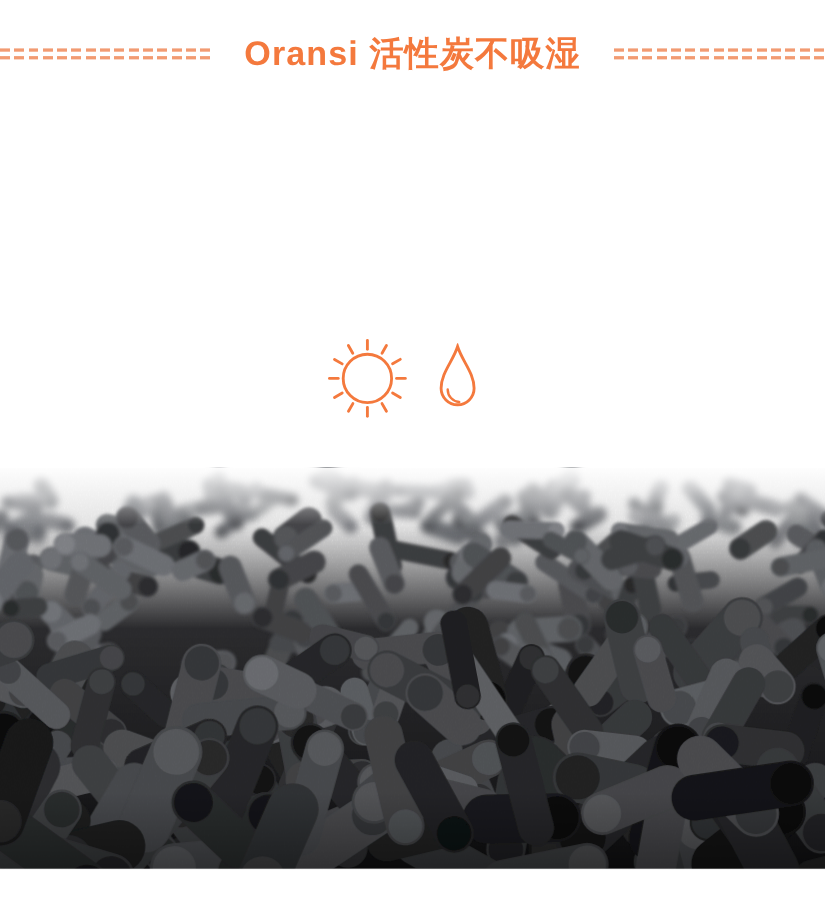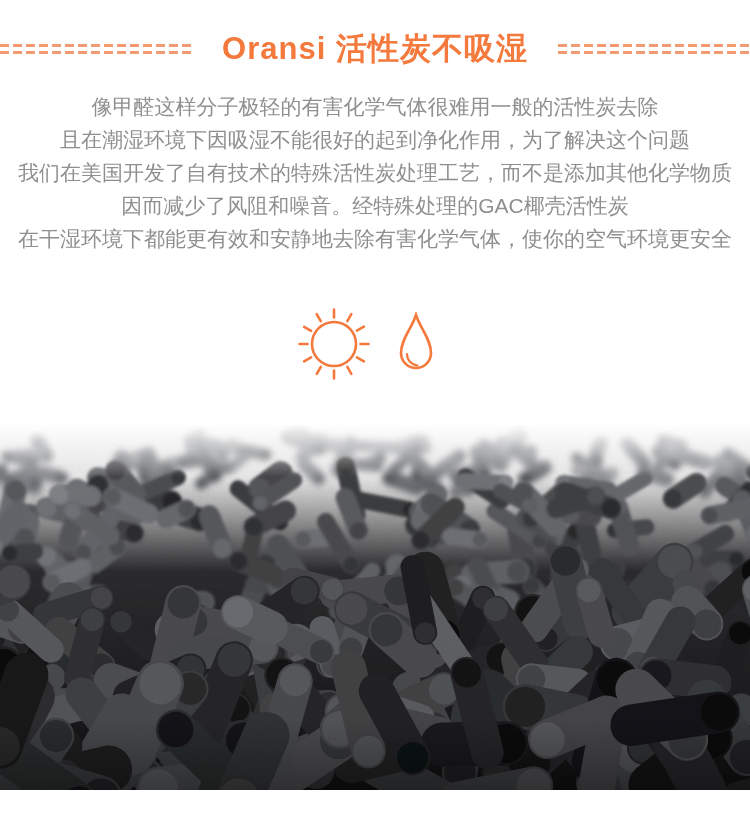--- a/index.html
+++ b/index.html
@@ -44,27 +44,20 @@
 <body>
 
 <div class="page">
 
   <div class="header">
     <div class="dash"></div>
     <h1 class="title">Oransi 活性炭不吸湿</h1>
     <div class="dash"></div>
   </div>
 
-  <div class="intro">
-      <div class="intro-line">像甲醛这样分子极轻的有害化学气体很难用一般的活性炭去除</div>
-      <div class="intro-line">且在潮湿环境下因吸湿不能很好的起到净化作用，为了解决这个问题</div>
-      <div class="intro-line">我们在美国开发了自有技术的特殊活性炭处理工艺，而不是添加其他化学物质</div>
-      <div class="intro-line">因而减少了风阻和噪音。经特殊处理的GAC椰壳活性炭</div>
-      <div class="intro-line">在干湿环境下都能更有效和安静地去除有害化学气体，使你的空气环境更安全</div>
-    </div>
 
   <div class="icons">
     <svg width="72" height="72" viewBox="0 0 72 72" fill="none" stroke="#f4793d" stroke-width="2.6" stroke-linecap="round">
       <circle cx="36" cy="36" r="22"></circle>
       <g id="sun-rays">
           <line x1="62.5" y1="36.0" x2="70.5" y2="36.0"></line>
           <line x1="58.9" y1="49.3" x2="65.9" y2="53.3"></line>
           <line x1="49.3" y1="58.9" x2="53.3" y2="65.9"></line>
           <line x1="36.0" y1="62.5" x2="36.0" y2="70.5"></line>
           <line x1="22.8" y1="58.9" x2="18.8" y2="65.9"></line>

